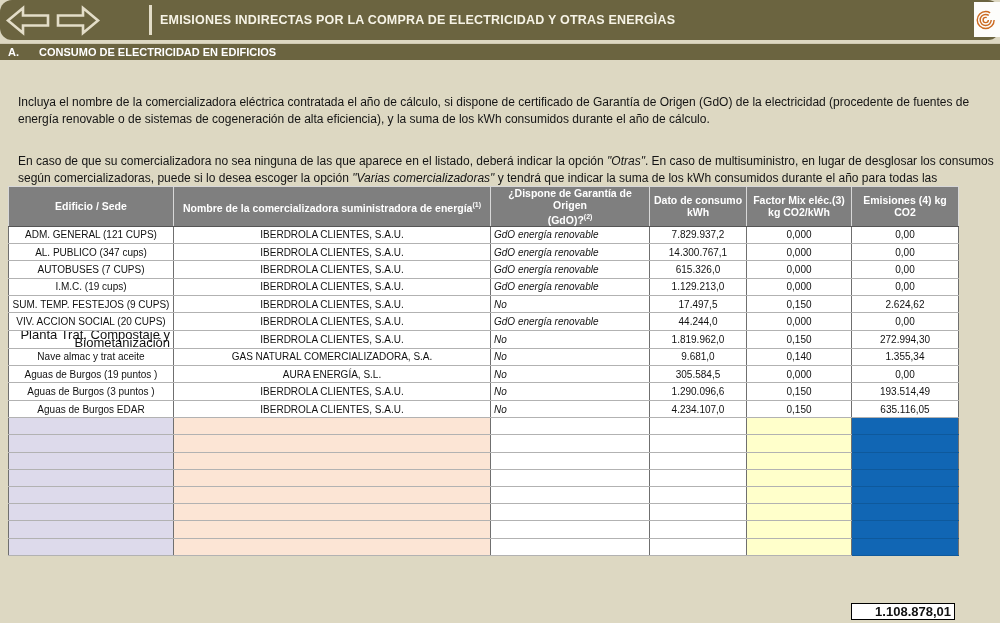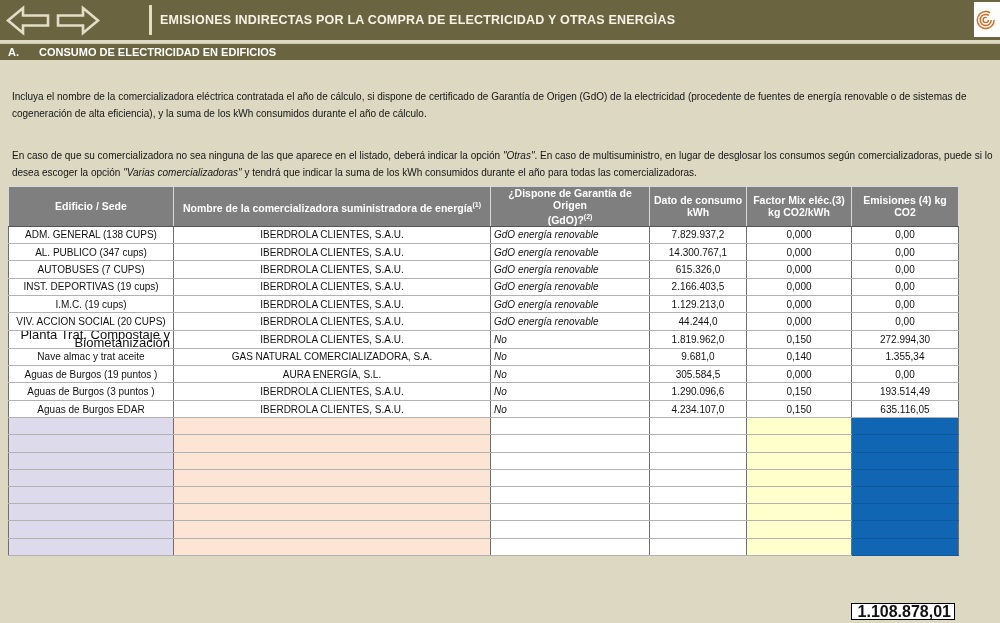--- a/index.html
+++ b/index.html
@@ -2,37 +2,37 @@
 <html style="--bar: #6b6440; --page_bg: #ddd8c2; --cream: #e3ddc8; --header_bg: #7f7f7f; --lavender: #dddaeb; --peach: #fce5d5; --yellow: #ffffcb; --blue: #1166b4; --logo_orange: #cc6a22;"><head>
 <meta charset="utf-8">
 <style>
   html,body{margin:0;padding:0;}
   body{width:1000px;height:623px;overflow:hidden;background:var(--page_bg);
        font-family:"Liberation Sans", sans-serif;color:#111;}
   .page{position:relative;width:1000px;height:623px;}
 
   
   .topbar{position:absolute;left:0;top:0;width:1000px;height:40px;background:var(--bar);
-          display:flex;align-items:center;}
+          display:flex;align-items:center;border-radius:12px;}
   .nav{display:flex;align-items:center;gap:4px;margin-left:5px;}
   .nav svg{cursor:pointer;display:block;}
   .tdivider{width:3px;height:30px;background:var(--cream);margin-left:48px;}
   .ttitle{color:#f6f3e6;font-weight:bold;font-size:12.5px;margin-left:8px;letter-spacing:.2px;white-space:nowrap;}
   .logo{position:absolute;right:0;top:2px;width:26px;height:35px;background:#fdfdfb;
         overflow:hidden;display:flex;align-items:center;}
 
   
   .sectionbar{position:absolute;left:0;top:43px;width:1000px;height:16px;background:var(--bar);
               border-top:1px solid #cfc9b2;color:#fff;font-weight:bold;font-size:11px;
               display:flex;align-items:center;}
   .seclabel{margin-left:8px;}
   .sectitle{margin-left:20px;}
 
   
-  .intro{position:absolute;left:10px;width:982px;font-size:10px;line-height:17px;color:#141414;margin:2px;}
+  .intro{position:absolute;left:10px;width:982px;font-size:12px;line-height:17px;color:#141414;margin:8px;}
   #p1{top:86px;}
   #p2{top:145px;}
   .intro i{font-style:italic;}
 
   
   table{position:absolute;left:8px;top:186px;border-collapse:collapse;table-layout:fixed;
         width:950px;font-size:10px;}
   th{background:var(--header_bg);color:#fff;font-weight:bold;font-size:10.5px;line-height:12px;
      border:1px solid #d8d8d8;border-bottom:1px solid #555;height:32px;text-align:center;
      white-space:pre-line;padding:0 2px;}
@@ -47,21 +47,21 @@
   td.clip2{white-space:normal;font-size:13px;line-height:8.4px;text-align:right;padding-top:0;}
   tr.empty td{height:16.2px;}
   td.e0{background:var(--lavender);}
   td.e1{background:var(--peach);}
   td.e2,td.e3{background:#fff;}
   td.e4{background:var(--yellow);}
   td.e5{background:var(--blue);border-top:1px solid #0e599c;border-bottom:1px solid #0e599c;}
 
   
   .totalcell{position:absolute;left:851px;top:603px;width:99px;height:14px;background:#fff;
-             border:1.5px solid #000;font-size:16px;font-weight:bold;text-align:right;
+             border:1.5px solid #000;font-size:13px;font-weight:bold;text-align:right;
              padding:1px 3px 0 0;line-height:13px;}
 </style>
 </head>
 <body>
 
 <div class="page">
 
   <div class="topbar">
     <div class="nav">
       <svg width="46" height="31" viewBox="0 0 46 31">
@@ -109,21 +109,21 @@
 (GdO)?</span><sup>(2)</sup></th>
           <th><span>Dato de consumo
 kWh</span></th>
           <th><span>Factor Mix eléc.(3)
 kg CO2/kWh</span></th>
           <th><span>Emisiones (4) kg CO2</span></th>
         </tr>
       </thead>
     <tbody id="table-body">
         <tr>
-          <td class="cen">ADM. GENERAL (138 CUPS)</td>
+          <td class="cen">ADM. GENERAL (121 CUPS)</td>
           <td class="cen">IBERDROLA CLIENTES, S.A.U.</td>
           <td class="lft">GdO energía renovable</td>
           <td class="num">7.829.937,2</td>
           <td class="num">0,000</td>
           <td class="num">0,00</td>
         </tr>
         <tr>
           <td class="cen">AL. PUBLICO (347 cups)</td>
           <td class="cen">IBERDROLA CLIENTES, S.A.U.</td>
           <td class="lft">GdO energía renovable</td>
@@ -133,34 +133,34 @@
         </tr>
         <tr>
           <td class="cen">AUTOBUSES (7 CUPS)</td>
           <td class="cen">IBERDROLA CLIENTES, S.A.U.</td>
           <td class="lft">GdO energía renovable</td>
           <td class="num">615.326,0</td>
           <td class="num">0,000</td>
           <td class="num">0,00</td>
         </tr>
         <tr>
-          <td class="cen">INST. DEPORTIVAS (19 cups)</td>
-          <td class="cen">IBERDROLA CLIENTES, S.A.U.</td>
-          <td class="lft">GdO energía renovable</td>
-          <td class="num">2.166.403,5</td>
-          <td class="num">0,000</td>
-          <td class="num">0,00</td>
-        </tr>
-        <tr>
           <td class="cen">I.M.C. (19 cups)</td>
           <td class="cen">IBERDROLA CLIENTES, S.A.U.</td>
           <td class="lft">GdO energía renovable</td>
           <td class="num">1.129.213,0</td>
           <td class="num">0,000</td>
           <td class="num">0,00</td>
+        </tr>
+        <tr>
+          <td class="cen">SUM. TEMP. FESTEJOS (9 CUPS)</td>
+          <td class="cen">IBERDROLA CLIENTES, S.A.U.</td>
+          <td class="lft">No</td>
+          <td class="num">17.497,5</td>
+          <td class="num">0,150</td>
+          <td class="num">2.624,62</td>
         </tr>
         <tr>
           <td class="cen">VIV. ACCION SOCIAL (20 CUPS)</td>
           <td class="cen">IBERDROLA CLIENTES, S.A.U.</td>
           <td class="lft">GdO energía renovable</td>
           <td class="num">44.244,0</td>
           <td class="num">0,000</td>
           <td class="num">0,00</td>
         </tr>
         <tr>

